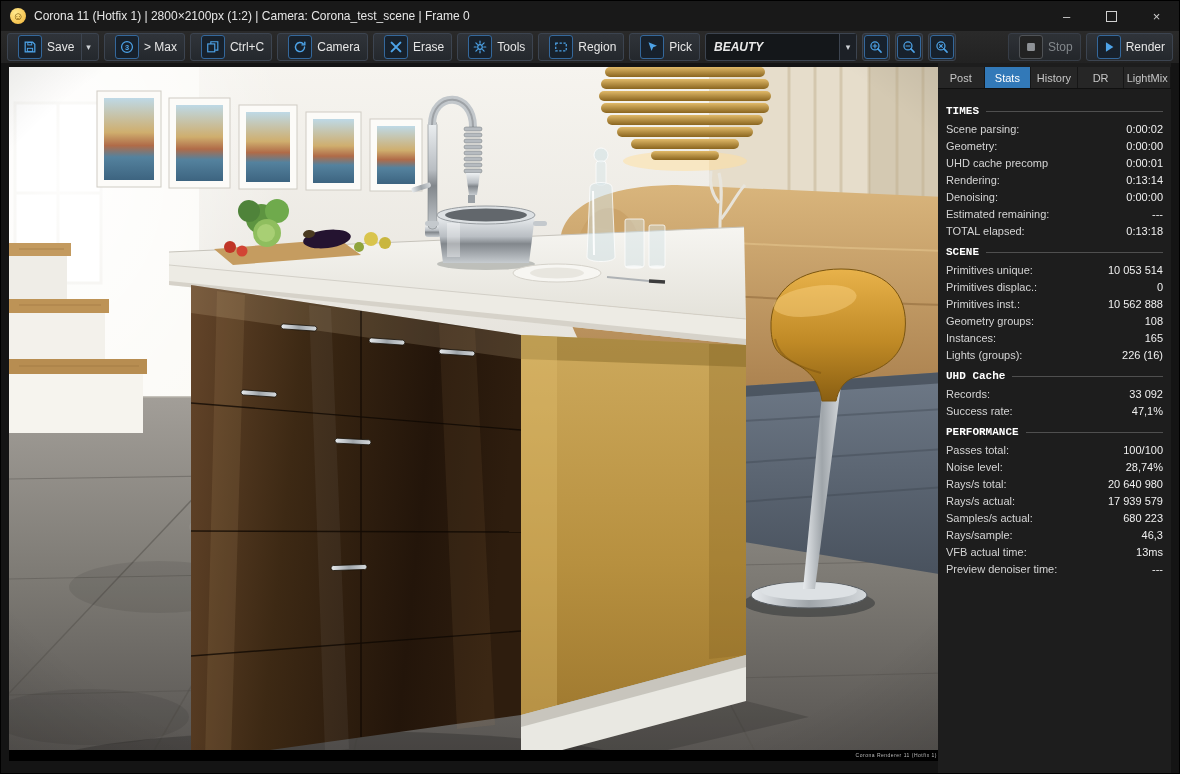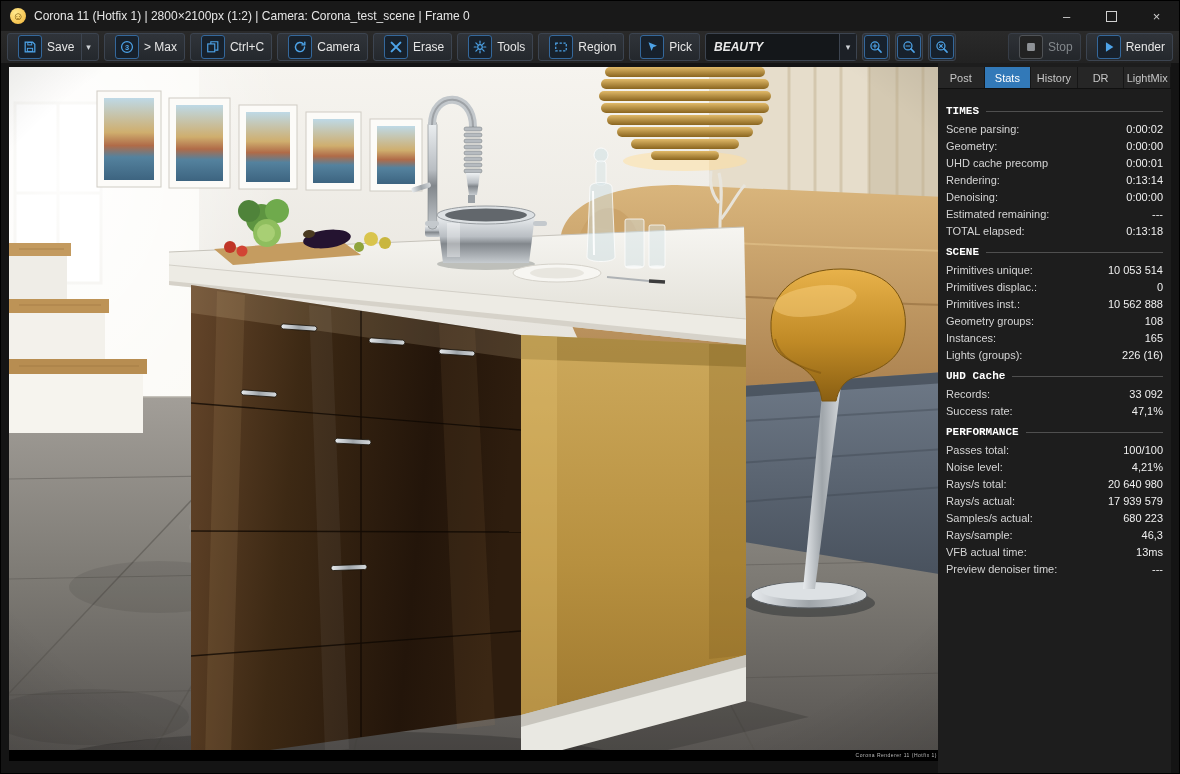--- a/index.html
+++ b/index.html
@@ -557,21 +557,21 @@
           <div class="stat-header">
             <span>PERFORMANCE</span>
             <i></i>
           </div>
           <div class="stat-row">
             <span class="lab">Passes total:</span>
             <span class="val">100/100</span>
           </div>
           <div class="stat-row">
             <span class="lab">Noise level:</span>
-            <span class="val">4,21%</span>
+            <span class="val">28,74%</span>
           </div>
           <div class="stat-row">
             <span class="lab">Rays/s total:</span>
             <span class="val">20 640 980</span>
           </div>
           <div class="stat-row">
             <span class="lab">Rays/s actual:</span>
             <span class="val">17 939 579</span>
           </div>
           <div class="stat-row">

